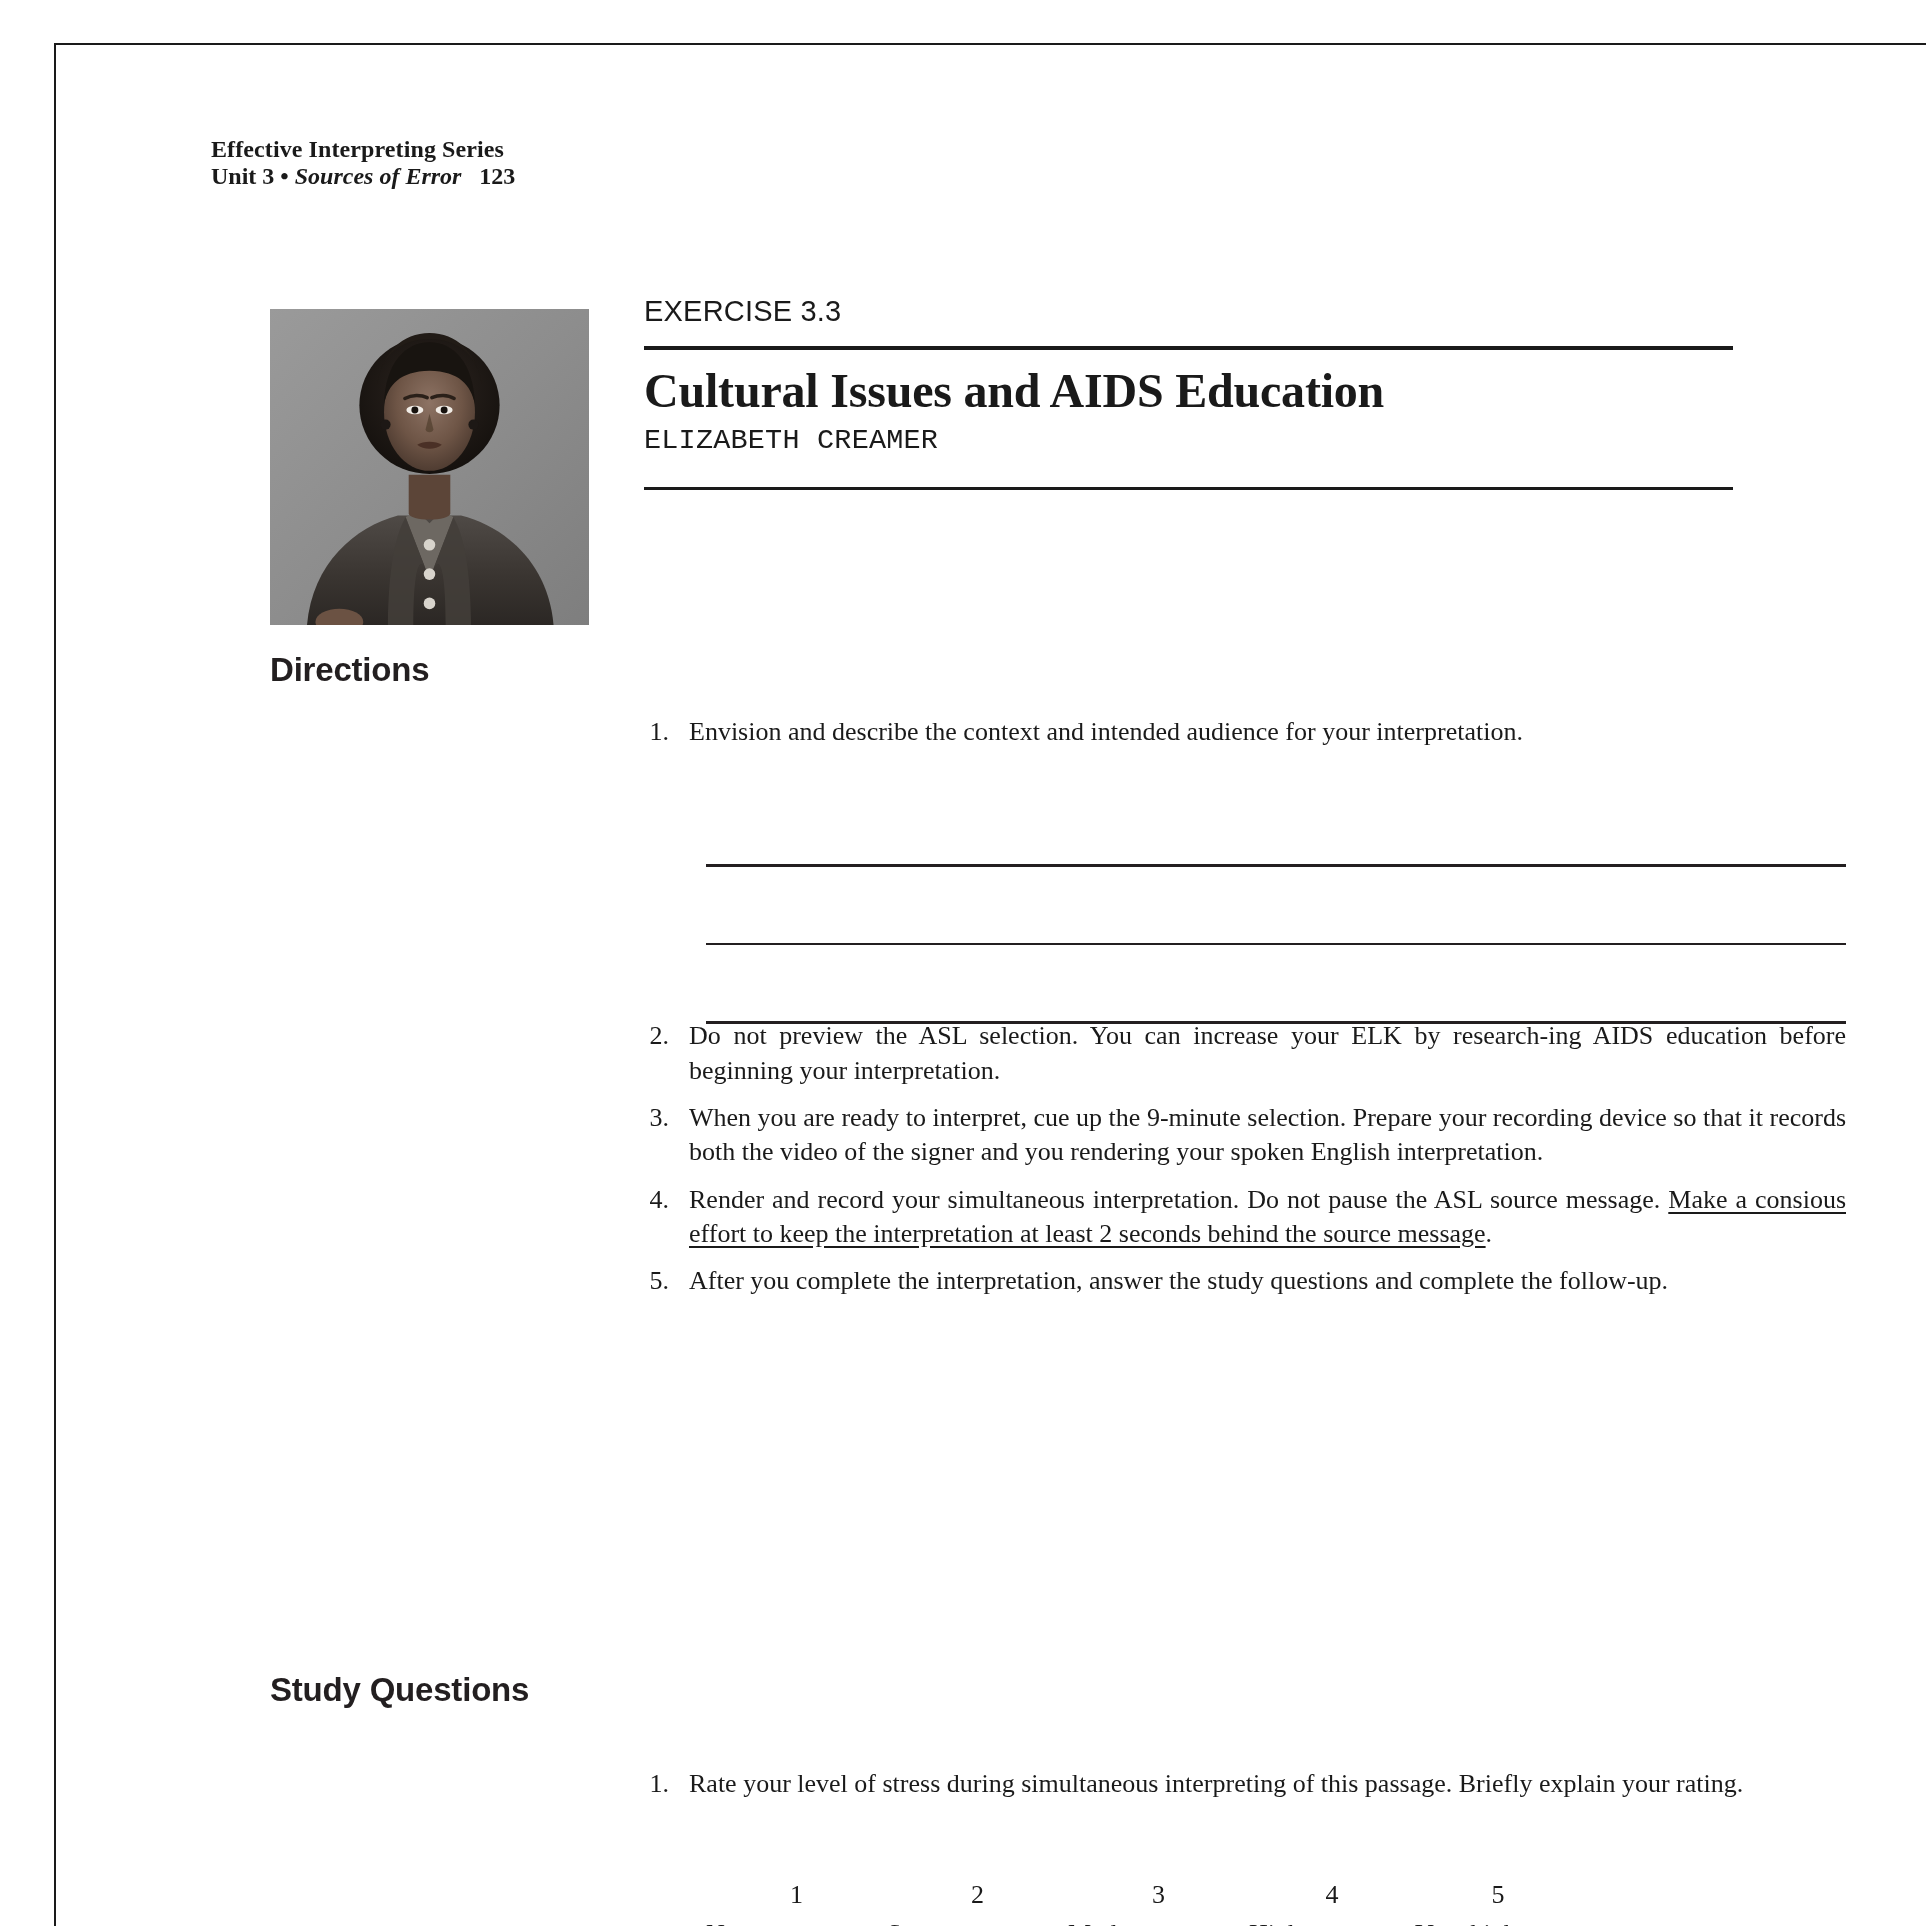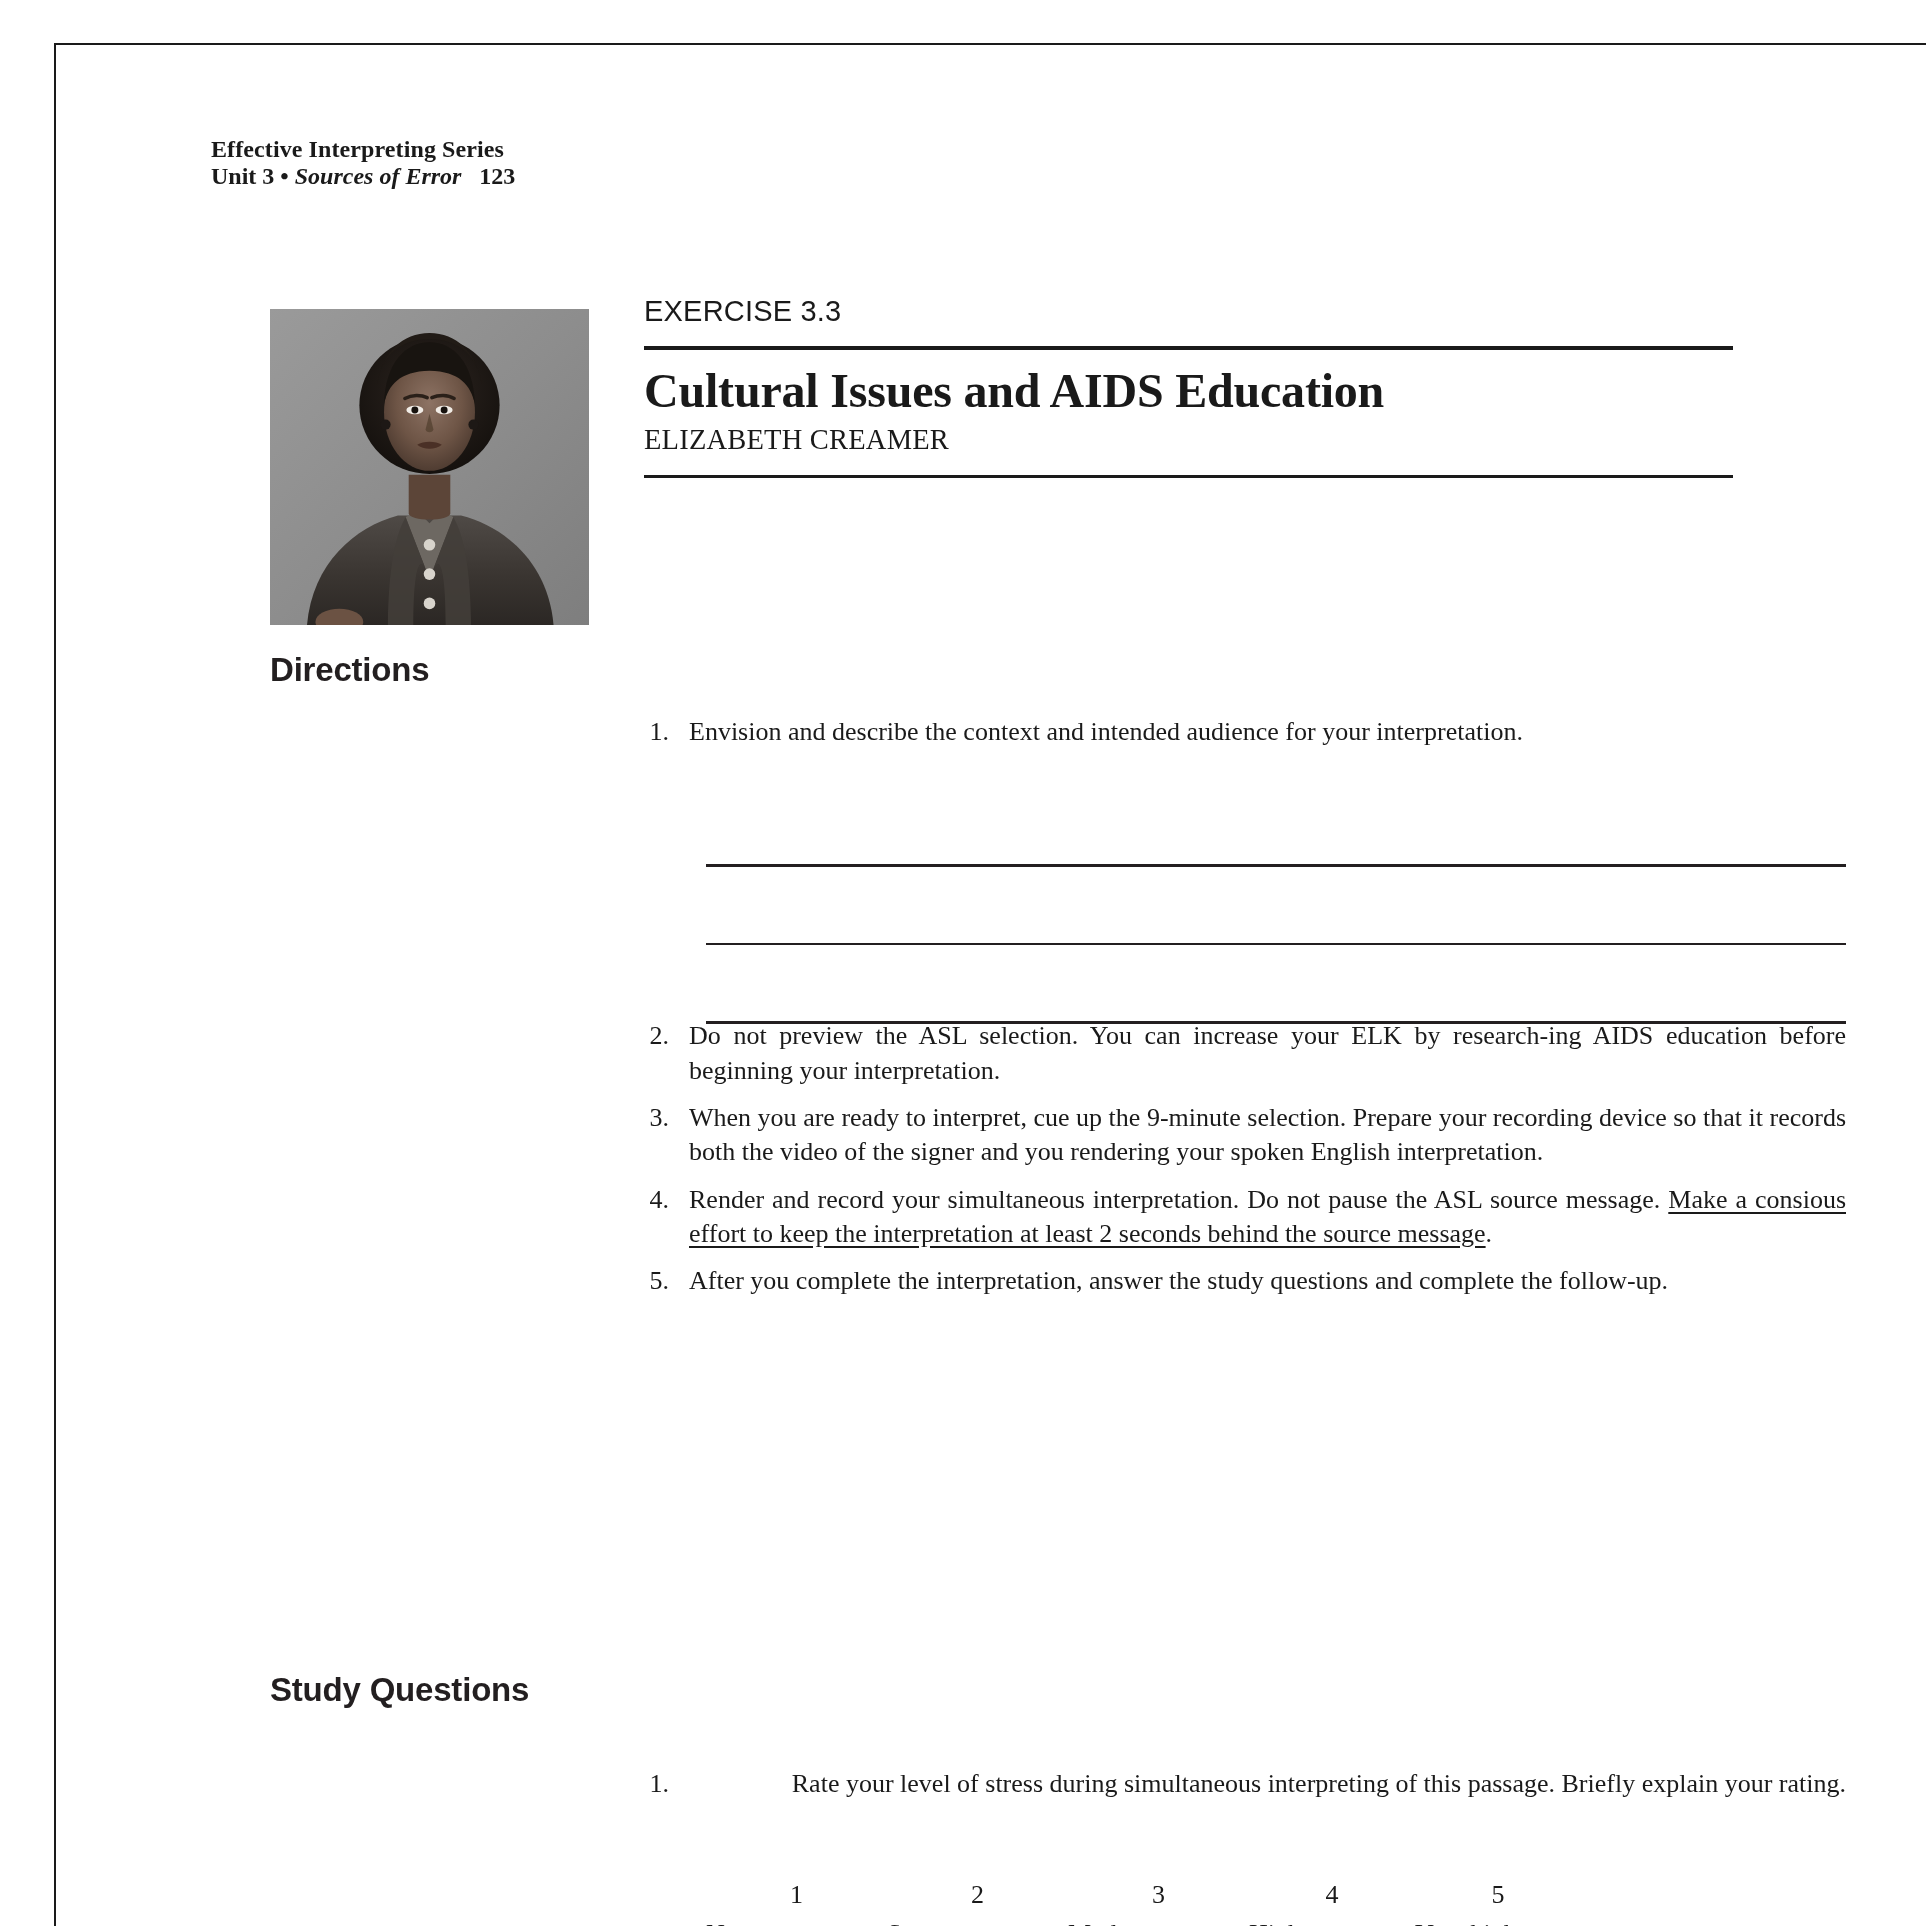--- a/index.html
+++ b/index.html
@@ -90,27 +90,27 @@
   }
   .exercise-title {
     font-family: "Liberation Serif", serif;
     font-weight: bold;
     font-size: 48px;
     line-height: 1.08;
     letter-spacing: -0.2px;
     color: #1a1a1a;
   }
   .exercise-author {
-    font-family: Liberation Serif, serif;
+    font-family: Liberation Mono, monospace;
     font-size: 28.5px;
     font-weight: normal;
     letter-spacing: 0.2px;
     color: #1a1a1a;
     margin-top: 7px;
-    padding-bottom: 19px;
+    padding-bottom: 30px;
   }
   .rule-bottom {
     height: 3.5px;
     background: #1a1a1a;
   }
 
   
   .side-heading {
     position: absolute;
     left: 270px;
@@ -146,21 +146,21 @@
     text-align: left;
     padding-left: 5.4px;
     box-sizing: border-box;
   }
   .list-text {
     flex: 1 1 auto;
     text-align: justify;
     text-justify: inter-word;
     hyphens: none;
   }
-  .list-text.no-justify { text-align: right; margin-left: 34px; }
+  .list-text.no-justify { text-align: left; }
   .list-text u { text-decoration: underline; text-underline-offset: 3.9px; }
 
   .gap-sm  { height: 13px; }
 
   
   .answer-lines {
     position: absolute;
     left: 706px;
     width: 1140px;
   }

